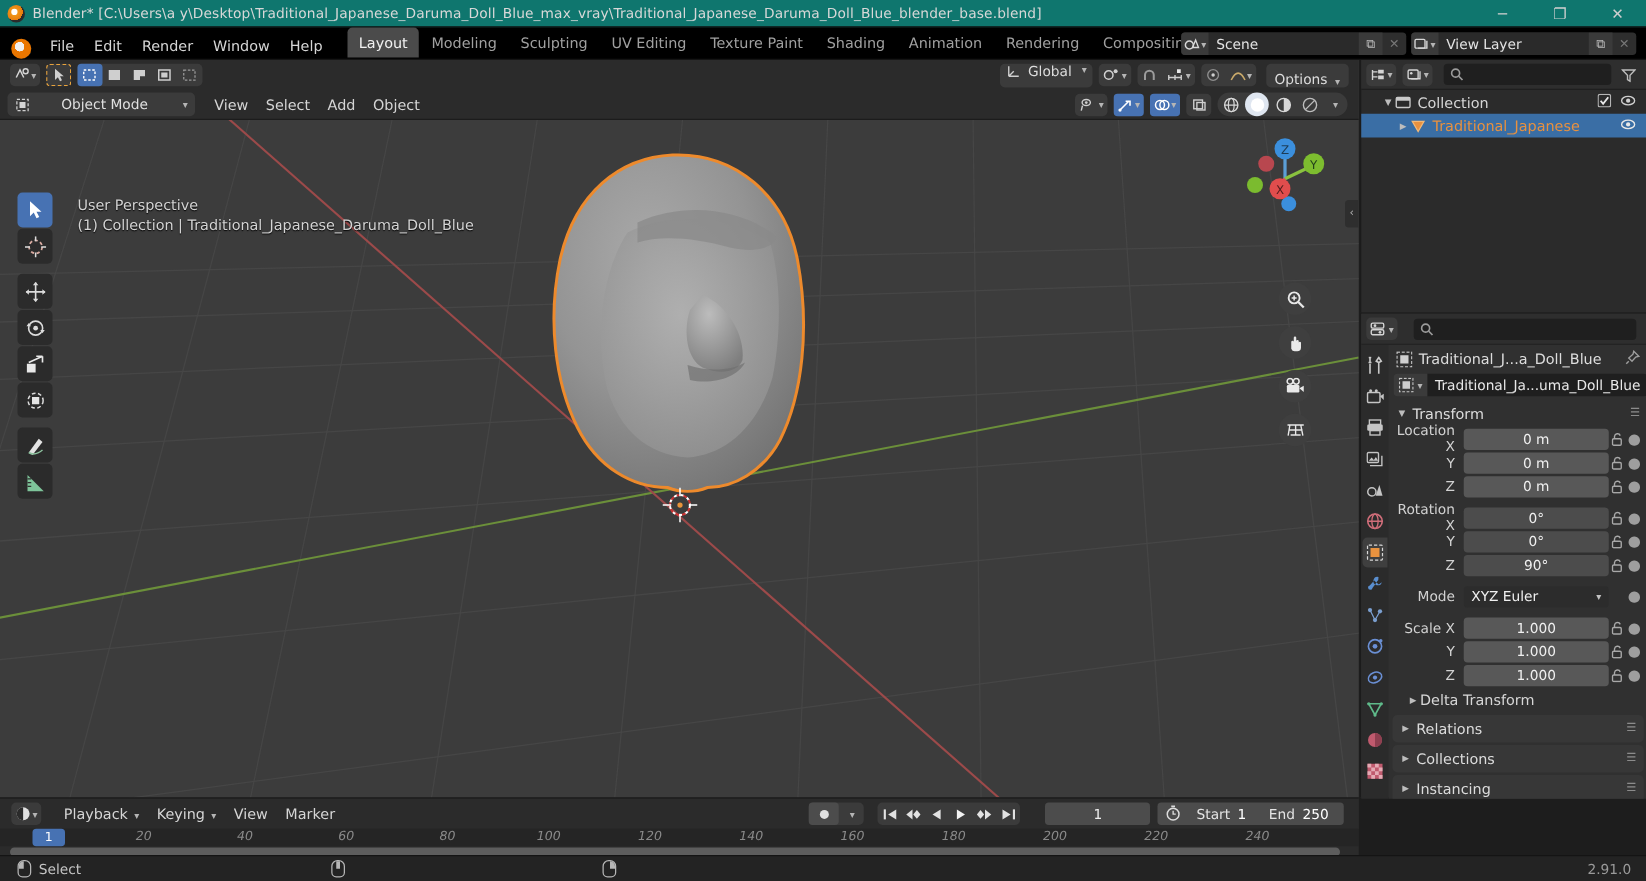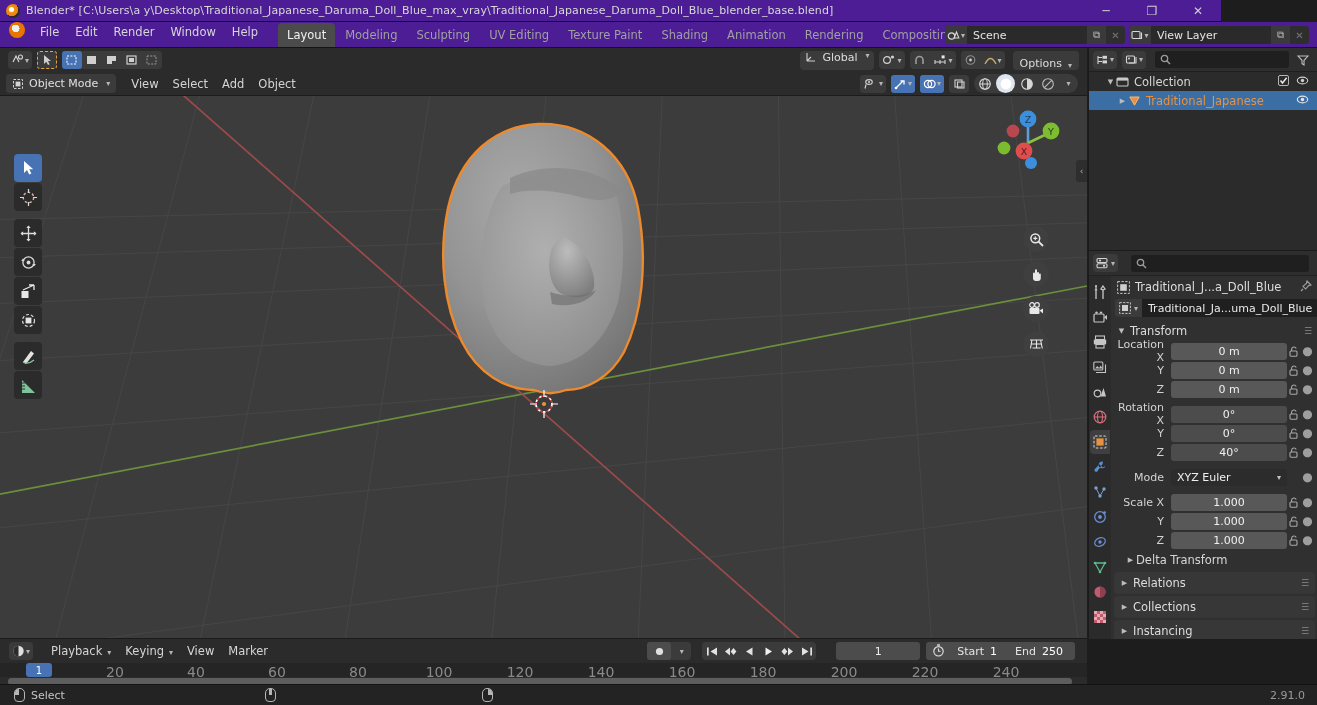--- a/index.html
+++ b/index.html
@@ -8,22 +8,22 @@
     background: #1d1d1d;
     font-family: "DejaVu Sans", "Liberation Sans", sans-serif;
     font-size: 11px;
     color: #e5e5e5;
     overflow: hidden;
   }
   #app { position: relative; width: 1317px; height: 705px; }
 
   
   .titlebar {
-    position: absolute; left:0; top:0; width:1221px; height:22px;
-    background:#4c1d95; display:flex; align-items:center;
+    position: absolute; left:0; top:0; width:1317px; height:22px;
+    background:#0f766e; display:flex; align-items:center;
     border-bottom:1px solid #0e0e0e;
   }
   .titlebar .blender-logo {
     width:14px;height:14px;margin-left:6px;margin-right:6px;
     border-radius:50%;
     background: radial-gradient(circle at 40% 40%, #f5a623 0%, #e87d0d 55%, #2b2b2b 56%, #2b2b2b 100%);
     position:relative; flex:none;
   }
   .titlebar .blender-logo::after{
     content:""; position:absolute; left:3px; top:3px; width:5px;height:5px;
@@ -33,21 +33,21 @@
     font-size:11px; color:#d8d8d8; white-space:nowrap; overflow:hidden;
     letter-spacing:.1px;
   }
   .win-buttons { position:absolute; right:0; top:0; height:22px; display:flex; }
   .win-btn{ width:46px;height:22px;display:flex;align-items:center;justify-content:center;
             color:#cfcfcf; font-size:12px; }
 
   
   .topbar {
     position:absolute; left:0; top:22px; width:1317px; height:26px;
-    background:#4c1d95; display:flex; align-items:flex-start;
+    background:#000000; display:flex; align-items:flex-end;
     border-bottom:1px solid #141414;
   }
   .bl-icon {
     width:16px;height:16px;margin:0 7px 0 9px; flex:none; border-radius:50%;
     background: radial-gradient(circle at 42% 40%, #f0f0f0 0 28%, #ea7600 29% 75%, #d9d9d9 76% 100%);
     position:relative;
   }
   .menu-item{
     padding:3px 8px; font-size:11.5px; color:#d6d6d6; border-radius:3px;
     white-space:nowrap;
@@ -95,21 +95,21 @@
   .tb-group{ display:flex; align-items:center; background:#3b3b3b; border-radius:4px; margin-right:5px;}
   .tb-btn{
     height:18px; min-width:20px; display:flex; align-items:center; justify-content:center;
     color:#cfcfcf; font-size:10px; padding:0 3px;
   }
   .tb-btn.sel{ background:#4772b3; border-radius:3px; color:#fff;}
   .tb-btn.outline-sel{ outline:1px dashed #e8a33d; outline-offset:-1px; border-radius:3px;}
   .chev{ font-size:8px; color:#b5b5b5; margin-left:1px; }
   .mode-pill{
     display:flex;align-items:center;height:19px;background:#3b3b3b;border-radius:4px;
-    padding:0 6px;margin-left:6px;font-size:11px;color:#e0e0e0;
+    padding:0 6px;margin-left:6px;font-size:11px;color:#e0e0e0;gap:20px;
   }
   .hdr-menu{ padding:2px 7px; font-size:11.5px; color:#d5d5d5; border-radius:3px;}
   .transform-orient{
     display:flex;align-items:flex-start;height:19px;background:#3b3b3b;border-radius:4px;
     padding:0 5px; font-size:11px; color:#ddd; margin-right:5px;
   }
   .options-btn{
     display:flex;align-items:flex-end;height:19px;background:#3b3b3b;border-radius:4px;
     padding:0 7px;font-size:11px;color:#ddd;
   }
@@ -233,21 +233,21 @@
   .tl-pbtn{ width:19px;height:18px;display:flex;align-items:center;justify-content:center;color:#e0e0e0;font-size:9px;}
   .tl-pbtn.play{ color:#f0f0f0; }
   .frame-field{
     width:84px;height:18px;background:#4c4c4c;border-radius:3px;display:flex;align-items:center;
     justify-content:center;font-size:11px;color:#eee; margin-right:6px;
   }
   .se-group{ display:flex;align-items:center;height:18px;background:#4c4c4c;border-radius:3px; }
   .se-lbl{ font-size:11px;color:#e4e4e4;padding:0 6px;}
   .se-val{ font-size:11px;color:#fff;padding-right:12px;}
   .tl-ruler{ position:absolute; left:0; top:24px; width:1087px; height:14px; background:#252525;}
-  .tick{ position:absolute; top:1px; font-size:14px; color:#8a8a8a; transform:translateX(-50%); }
+  .tick{ position:absolute; top:1px; font-size:10px; color:#8a8a8a; transform:translateX(-50%);font-style:italic; }
   .playhead{
     position:absolute; top:0px; width:26px; height:14px; background:#4772b3; border-radius:3px;
     display:flex;align-items:center;justify-content:center; font-size:10px;color:#fff;
     transform:translateX(-50%);
   }
   .scrollbar-h{
     position:absolute; left:8px; top:39px; width:1064px; height:7px; background:#5d5d5d; border-radius:4px;
   }
 
   
@@ -576,20 +576,22 @@
       </svg>
 
       <svg width="28" height="28" style="position:absolute;left:530px;top:294px;">
         <circle cx="14" cy="14" r="8" fill="none" stroke="#ffffff" stroke-width="1.6" stroke-dasharray="3 2.4"></circle>
         <circle cx="14" cy="14" r="8" fill="none" stroke="#cc3333" stroke-width="1.6" stroke-dasharray="3 2.4" stroke-dashoffset="3"></circle>
         <circle cx="14" cy="14" r="2.1" fill="#e8933a"></circle>
         <path d="M14 0 V7 M14 21 V28 M0 14 H7 M21 14 H28" stroke="#ffffff" stroke-width="1.2"></path>
       </svg>
 
       <div class="vp-info">
+        <div>User Perspective</div>
+        <div>(1) Collection | Traditional_Japanese_Daruma_Doll_Blue</div>
       </div>
 
       <div class="left-tools">
         <div class="tool-btn active">
           <svg width="15" height="16" viewBox="0 0 15 16">
               <path d="M3 1 L3 13 L6 10 L8.2 14.5 L10.4 13.5 L8.2 9.3 L12.2 9.3 Z" fill="#ffffff"></path>
             </svg>
         </div>
         <div class="tool-btn">
           <svg width="17" height="17" viewBox="0 0 17 17">
@@ -973,21 +975,21 @@
           <div class="lock">
               <svg width="10" height="11" viewBox="0 0 10 11">
                 <rect x="1" y="5" width="7" height="5.2" rx="1" fill="none" stroke="#a8a8a8" stroke-width="1.1"></rect>
                 <path d="M2.6 5 V3.1 a2.4 2.4 0 0 1 4.6 -0.6" fill="none" stroke="#a8a8a8" stroke-width="1.1"></path>
               </svg>
             </div>
           <div class="dot">●</div>
         </div>
         <div class="prop-row">
           <div class="prop-label">Z</div>
-          <div class="prop-val dim">40°</div>
+          <div class="prop-val dim">90°</div>
           <div class="lock">
               <svg width="10" height="11" viewBox="0 0 10 11">
                 <rect x="1" y="5" width="7" height="5.2" rx="1" fill="none" stroke="#a8a8a8" stroke-width="1.1"></rect>
                 <path d="M2.6 5 V3.1 a2.4 2.4 0 0 1 4.6 -0.6" fill="none" stroke="#a8a8a8" stroke-width="1.1"></path>
               </svg>
             </div>
           <div class="dot">●</div>
         </div>
 
         <div style="height:5px"></div>

